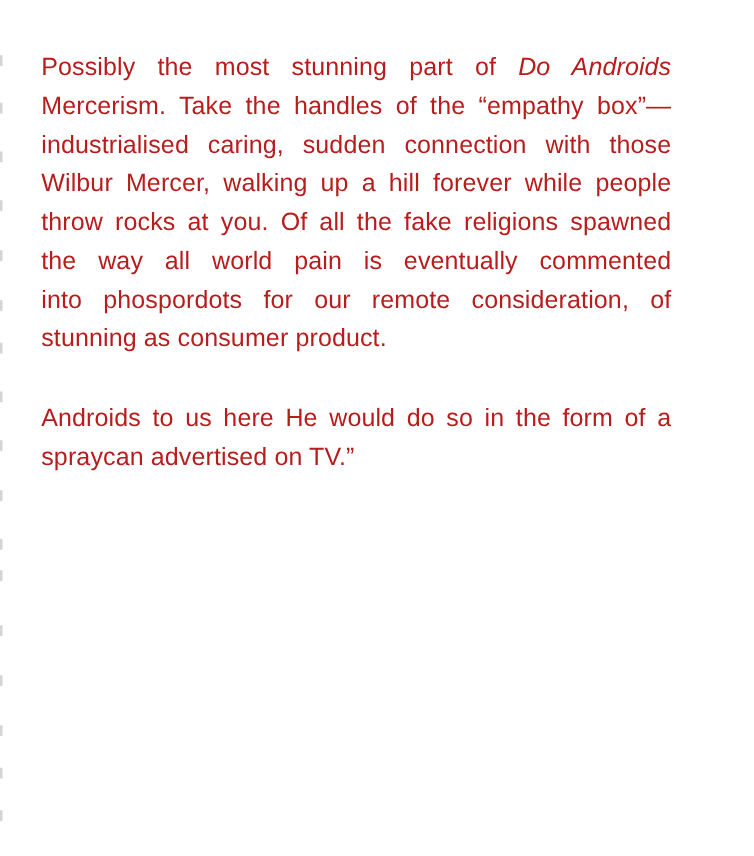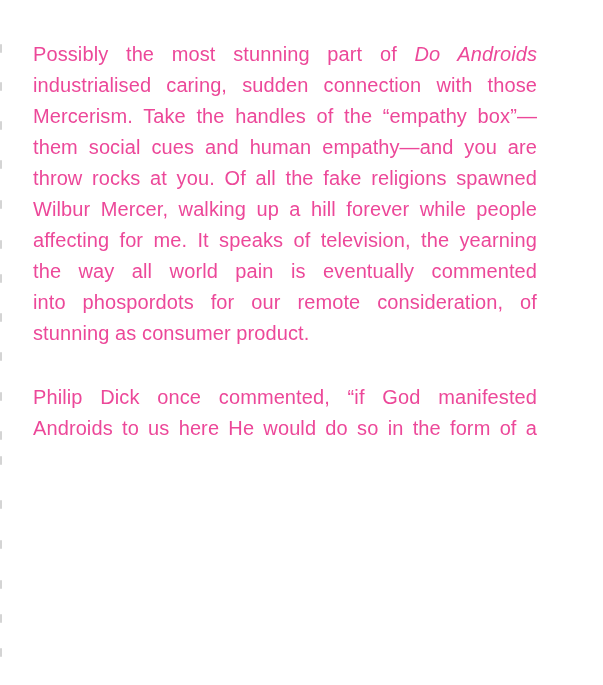--- a/index.html
+++ b/index.html
@@ -62,31 +62,29 @@
       <div class="edge-mark" style="top: 352px; background: rgb(201, 201, 201);"></div>
       <div class="edge-mark" style="top: 392px; background: rgb(201, 201, 201);"></div>
       <div class="edge-mark" style="top: 431px; background: rgb(201, 201, 201);"></div>
       <div class="edge-mark" style="top: 456px; background: rgb(201, 201, 201);"></div>
       <div class="edge-mark" style="top: 500px; background: rgb(201, 201, 201);"></div>
       <div class="edge-mark" style="top: 540px; background: rgb(201, 201, 201);"></div>
       <div class="edge-mark" style="top: 580px; background: rgb(201, 201, 201);"></div>
       <div class="edge-mark" style="top: 614px; background: rgb(201, 201, 201);"></div>
       <div class="edge-mark" style="top: 648px; background: rgb(201, 201, 201);"></div>
     </div>
-  <div class="text-block" style="color: #ec4899;">
+  <div class="text-block" style="color: #b91c1c;">
     <div class="paragraph">
         <div class="line"><span>Possibly the most stunning part of </span><span class="italic">Do Androids</span></div>
+        <div class="line"><span>Mercerism. Take the handles of the “empathy box”—</span></div>
         <div class="line"><span>industrialised caring, sudden connection with those</span></div>
-        <div class="line"><span>Mercerism. Take the handles of the “empathy box”—</span></div>
-        <div class="line"><span>them social cues and human empathy—and you are</span></div>
+        <div class="line"><span>Wilbur Mercer, walking up a hill forever while people</span></div>
         <div class="line"><span>throw rocks at you. Of all the fake religions spawned</span></div>
-        <div class="line"><span>Wilbur Mercer, walking up a hill forever while people</span></div>
-        <div class="line"><span>affecting for me. It speaks of television, the yearning</span></div>
         <div class="line"><span>the way all world pain is eventually commented</span></div>
         <div class="line"><span>into phospordots for our remote consideration, of</span></div>
         <div class="line last"><span>stunning as consumer product.</span></div>
       </div>
     <div class="paragraph">
-        <div class="line"><span>Philip Dick once commented, “if God manifested</span></div>
         <div class="line"><span>Androids to us here He would do so in the form of a</span></div>
+        <div class="line last"><span>spraycan advertised on TV.”</span></div>
       </div>
   </div>
 </div>
 
 </body></html>

